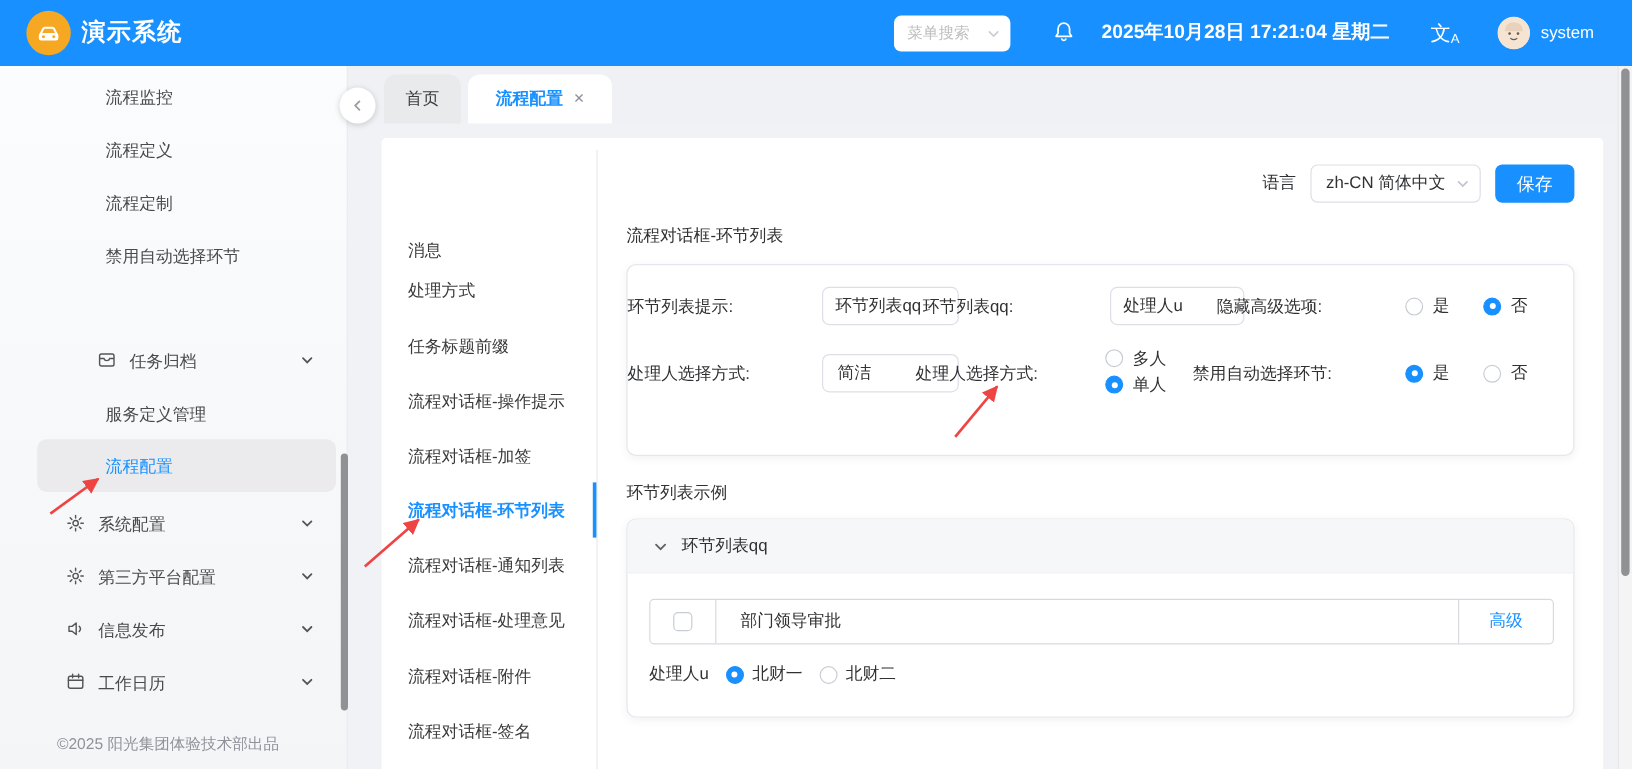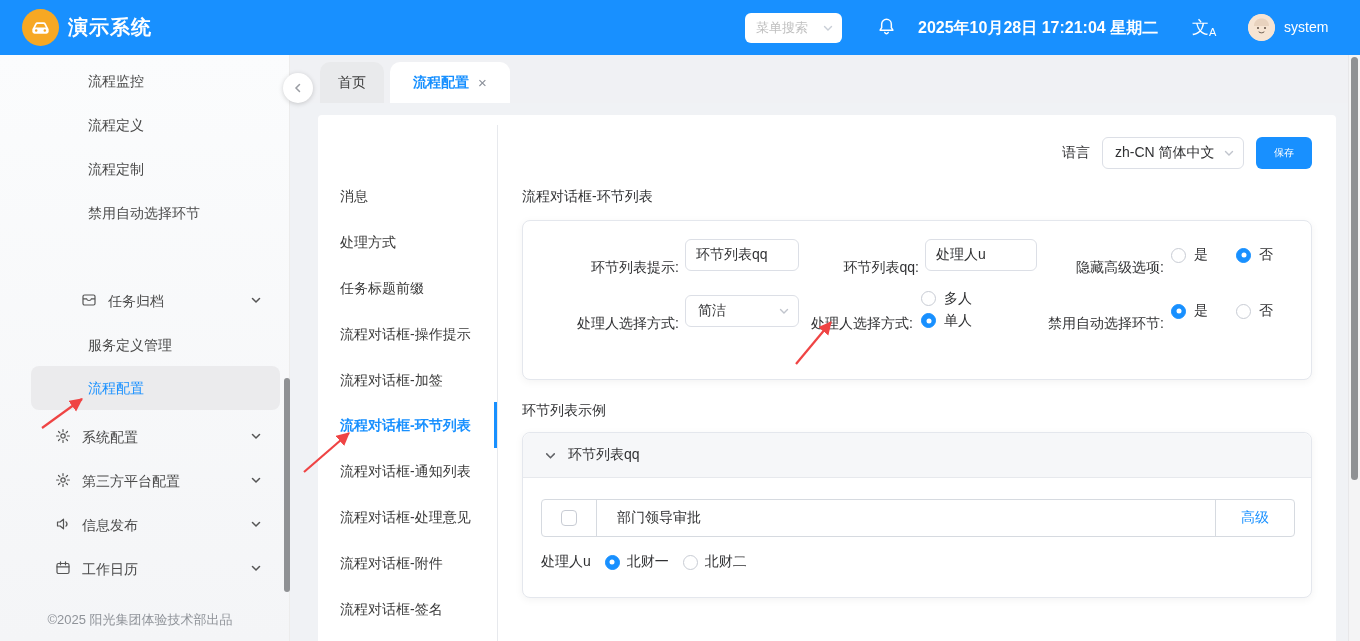--- a/index.html
+++ b/index.html
@@ -42,31 +42,31 @@
   .tab-close{color:#8a8f99;font-weight:normal;font-size:15px;cursor:pointer;}
   
   .main{position:absolute;left:290px;top:103px;width:1058px;height:538px;background:#f0f2f5;}
   .card{position:absolute;left:28px;top:12px;width:1018px;height:526px;background:#fff;border-radius:4px 4px 0 0;}
   
   .toolbar{position:absolute;right:24px;top:22px;display:flex;align-items:center;gap:12px;}
   .lang-label{color:#303133;}
   .select{height:32px;border:1px solid #dcdfe6;border-radius:6px;background:#fff;display:flex;align-items:center;padding:0 8px 0 12px;color:#303133;cursor:pointer;}
   .lang-select{width:142px;}
   .select .sv{flex:1;}
-  .btn-save{height:32px;padding:0 18px;background:#1890ff;color:#fff;border:none;border-radius:6px;font-size:10px;cursor:pointer;font-family:inherit;}
+  .btn-save{height:32px;padding:0 18px;background:#1890ff;color:#fff;border:none;border-radius:6px;font-size:15px;cursor:pointer;font-family:inherit;}
   
   .menu-divider{position:absolute;left:179px;top:10px;bottom:0;width:1px;background:#e7e9ed;}
   .smenu-item{position:absolute;left:0;width:179px;height:46px;line-height:46px;padding-left:22px;color:#3a3a3a;cursor:pointer;white-space:nowrap;}
   .smenu-item.active{color:#1890ff;font-weight:bold;}
   .smenu-indicator{position:absolute;left:176px;width:3px;height:46px;background:#1890ff;}
   
   .content{position:absolute;left:204px;top:0;width:790px;height:526px;}
   .sec-title{position:absolute;left:0;color:#303133;}
   .panel{position:absolute;left:0;width:790px;background:#fff;border:1px solid #e4e7ed;border-radius:8px;box-shadow:0 2px 8px rgba(0,0,0,.05);}
-  .f-label{position:absolute;height:32px;line-height:32px;text-align:right;color:#303133;white-space:nowrap;margin-top:12px;}
+  .f-label{position:absolute;height:32px;line-height:32px;text-align:left;color:#303133;white-space:nowrap;}
   .f-input{position:absolute;height:32px;width:114px;border:1px solid #dcdfe6;border-radius:6px;padding:0 10px;font-size:14px;color:#303133;font-family:inherit;background:#fff;}
   .f-select{position:absolute;width:114px;}
   .radio-row{position:absolute;height:32px;display:flex;align-items:center;gap:8px;}
   .radio{width:15px;height:15px;border:1px solid #c8ccd4;border-radius:50%;background:#fff;display:inline-block;flex:none;cursor:pointer;}
   .radio.checked{background:#1890ff;border-color:#1890ff;position:relative;}
   .radio.checked::after{content:"";position:absolute;left:50%;top:50%;width:5px;height:5px;border-radius:50%;background:#fff;transform:translate(-50%,-50%);}
   .radio-lbl{color:#303133;cursor:pointer;}
   .radio-stack{position:absolute;display:flex;flex-direction:column;gap:7px;}
   .radio-line{display:flex;align-items:center;gap:8px;height:15px;}
   
@@ -228,21 +228,21 @@
         <div class="select lang-select">
           <span class="sv">zh-CN 简体中文</span>
           <svg width="12" height="12" viewBox="0 0 12 12">
             <path d="M2.5 4.5L6 8l3.5-3.5" fill="none" stroke="#c0c4cc" stroke-width="1.4" stroke-linecap="round"></path>
           </svg>
         </div>
         <button class="btn-save">保存</button>
       </div>
 
       <div class="menu-divider"></div>
-      <div class="smenu-item" style="top:58px"><span>消息</span></div>
+      <div class="smenu-item" style="top:70px"><span>消息</span></div>
       <div class="smenu-item" style="top:104px"><span>处理方式</span></div>
       <div class="smenu-item" style="top:150px"><span>任务标题前缀</span></div>
       <div class="smenu-item" style="top:196px"><span>流程对话框-操作提示</span></div>
       <div class="smenu-item" style="top:242px"><span>流程对话框-加签</span></div>
       <div class="smenu-item active" style="top:287px"><span>流程对话框-环节列表</span></div>
       <div class="smenu-indicator" style="top:287px"></div>
       <div class="smenu-item" style="top:333px"><span>流程对话框-通知列表</span></div>
       <div class="smenu-item" style="top:379px"><span>流程对话框-处理意见</span></div>
       <div class="smenu-item" style="top:425px"><span>流程对话框-附件</span></div>
       <div class="smenu-item" style="top:471px"><span>流程对话框-签名</span></div>

